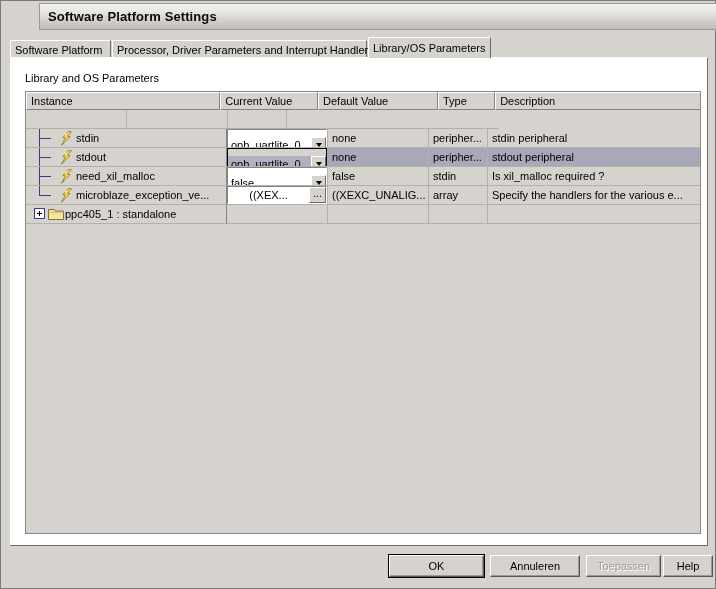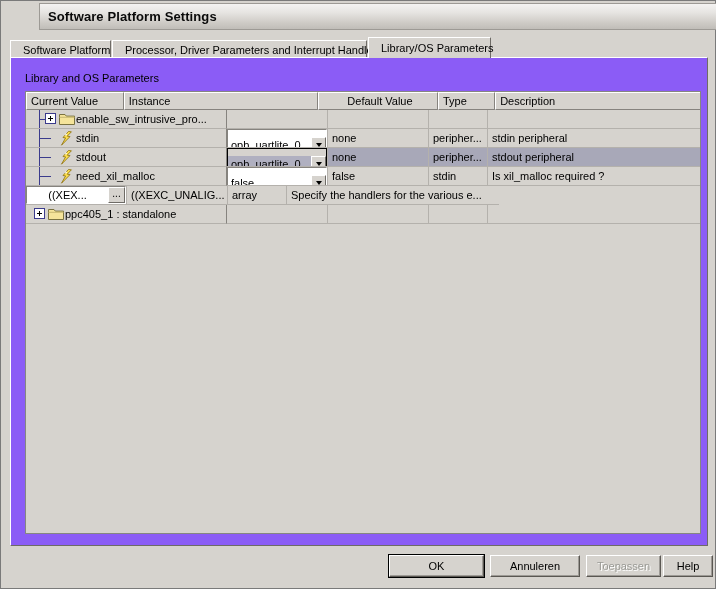--- a/index.html
+++ b/index.html
@@ -63,21 +63,21 @@
   }
   .tab {
     position: absolute;
     top: 3px; height: 18px;
     background: #d6d3ce;
     border: 1px solid #ffffff;
     border-right-color: #6e6b66;
     border-bottom: none;
     box-sizing: border-box;
     display: flex; align-items: center;
-    padding: 0 12px;
+    padding: 0 4px;
     white-space: nowrap;
     font-size: 11px;
     cursor: pointer;
   }
   .tab.active {
     top: 0; height: 21px;
     background: #d6d3ce;
     border-bottom: none;
     z-index: 5;
   }
@@ -86,21 +86,21 @@
     left: 0; top: 20px;
     width: 698px; height: 1px;
     background: #ffffff;
   }
 
   
   .content-panel {
     position: absolute;
     left: 9px; top: 56px;
     width: 698px; height: 489px;
-    background: #8b5cf6;
+    background: #ffffff;
     border-left: 1px solid #ffffff;
     border-top: 1px solid #ffffff;
     border-right: 1px solid #6e6b66;
     border-bottom: 1px solid #6e6b66;
     box-sizing: border-box;
     padding-left: 8px;
   }
   .group-label {
     position: absolute;
     left: 14px; top: 14px;
@@ -324,47 +324,31 @@
     </div>
     <div class="tab-line"></div>
   </div>
 
   <div class="content-panel">
     <div class="group-label">Library and OS Parameters</div>
 
     <div class="table-wrap">
 
       <div class="thead">
+        <div class="th" style="width:201px;">Instance</div>
         <div class="th" style="width:101px;">Current Value</div>
-        <div class="th" style="width:201px;">Instance</div>
-        <div class="th" style="width:124px;text-align:center;">Default Value</div>
+        <div class="th" style="width:124px;">Default Value</div>
         <div class="th" style="width:59px;">Type</div>
         <div class="th" style="width:212px; border-right:none;">Description</div>
       </div>
 
       <div class="tbody">
 
 
         <div class="trow">
-          <div class="td td-instance" style="width:201px;">
-            <div class="tree-ind ind-0">
-              <div class="vline" style="left:13px; top:0; height:19px;"></div>
-            </div>
-            <div class="tree-ind" style="width:14px;">
-              <div class="hline" style="left:5px; top:9px; width:7px;"></div>
-              <div class="expbox plus" style="left:11px; top:3px;"></div>
-            </div>
-            <div class="ico" style="margin-left:11px;">
-              <svg width="16" height="14" viewBox="0 0 16 14">
-                <path d="M0.5 2.5 h5.5 l1.3 1.6 h8.2 v8.4 h-15 z" fill="#f5e49a" stroke="#7a7240" stroke-width="1"></path>
-                <path d="M0.5 5.3 h15" stroke="#c9b871" stroke-width="1" fill="none"></path>
-              </svg>
-            </div>
-            <div class="label-txt cell-text">enable_sw_intrusive_pro...</div>
-          </div>
           <div class="td" style="width:101px;"></div>
           <div class="td" style="width:101px;"></div>
           <div class="td" style="width:59px;"></div>
           <div class="td" style="width:212px; border-right:none;"></div>
         </div>
 
         <div class="trow">
           <div class="td td-instance" style="width:201px;">
             <div class="tree-ind ind-0">
               <div class="vline" style="left:13px; top:0; height:19px;"></div>
@@ -445,20 +429,35 @@
                   <span class="arrow-glyph"></span>
                 </div>
             </div>
           </div>
           <div class="td" style="width:101px;">false</div>
           <div class="td" style="width:59px;">stdin</div>
           <div class="td" style="width:212px; border-right:none;">Is xil_malloc required ?</div>
         </div>
 
         <div class="trow">
+          <div class="td td-instance" style="width:201px;">
+            <div class="tree-ind ind-0">
+              <div class="vline" style="left:13px; top:0; height:10px;"></div>
+            </div>
+            <div class="tree-ind" style="width:25px;">
+              <div class="hline" style="left:5px; top:9px; width:12px;"></div>
+            </div>
+            <div class="ico">
+              <svg width="16" height="15" viewBox="0 0 16 15">
+                <path d="M9.5 0.5 L4.0 6.5 L6.6 6.9 L2.5 14.2 L11.0 5.6 L8.2 5.2 L12.4 0.8 Z" fill="#ffe14d" stroke="#8a6d0a" stroke-width="0.8"></path>
+                <path d="M6.0 2.4 L8.2 3.0 L6.8 5.0 Z" fill="#ffffff"></path>
+              </svg>
+            </div>
+            <div class="label-txt cell-text">microblaze_exception_ve...</div>
+          </div>
           <div class="td" style="width:101px; padding-left:0;">
             <div class="ellipsis-cell">
               <div class="ellipsis-val">((XEX...</div>
               <div class="ellipsis-btn">...</div>
             </div>
           </div>
           <div class="td" style="width:101px;">((XEXC_UNALIG...</div>
           <div class="td" style="width:59px;">array</div>
           <div class="td" style="width:212px; border-right:none;">Specify the handlers for the various e...</div>
         </div>

